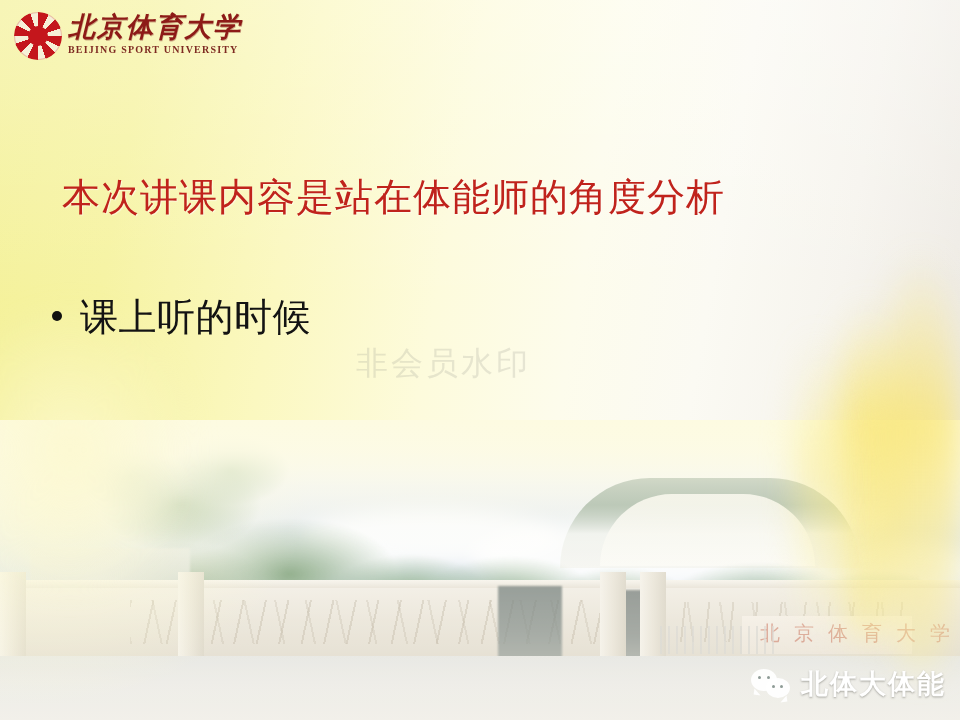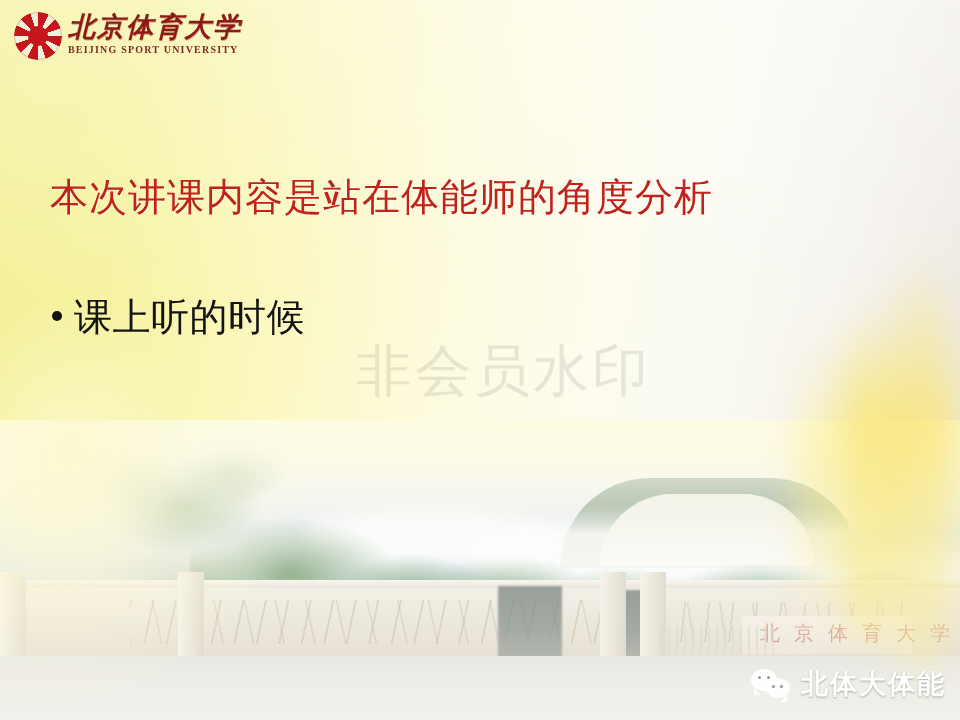--- a/index.html
+++ b/index.html
@@ -331,61 +331,61 @@
     font-family: "Liberation Serif", "DejaVu Serif", serif;
     font-size: 54px;
     color: #101010;
     letter-spacing: 6px;
     white-space: nowrap;
     text-shadow: 1px 1px 1px rgba(255,255,255,0.6);
   }
 
   .headline {
     position: absolute;
-    left: 50px; top: 172px;
+    left: 62px; top: 172px;
     font-family: "Liberation Serif", "DejaVu Serif", serif;
     font-size: 38px;
     color: #c0231c;
     letter-spacing: 1px;
     white-space: nowrap;
     text-shadow: 1px 1px 1px rgba(255,255,255,0.55);
   }
 
   .bullets {
     position: absolute;
     left: 52px; top: 292px;
     width: 830px;
   }
   .bullet-row {
     display: flex;
     align-items: flex-start;
-    gap: 12px;
+    gap: 18px;
     margin-bottom: 18px;
   }
   .bullet-dot {
     width: 10px; height: 10px;
     border-radius: 50%;
     background: #111;
     flex: 0 0 auto;
     margin-top: 19px;
   }
   .bullet-text {
     font-family: "Liberation Serif", "DejaVu Serif", serif;
     font-size: 38px;
     line-height: 1.35;
     color: #131313;
     letter-spacing: 0.5px;
   }
 
   
   .watermark {
     position: absolute;
-    left: 356px; top: 334px;
+    left: 356px; top: 342px;
     font-family: Liberation Serif, serif;
-    font-size: 56px;
+    font-size: 32px;
     color: rgba(150,150,140,0.22);
     letter-spacing: 3px;
     white-space: nowrap;
     pointer-events: none;
   }
 
   
   .wechat-badge {
     position: absolute;
     right: 14px; bottom: 18px;

